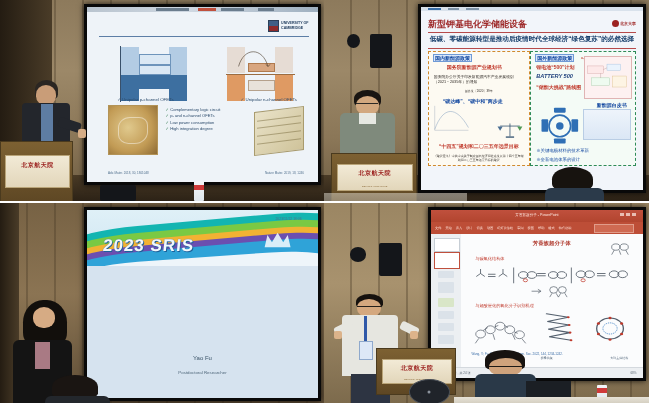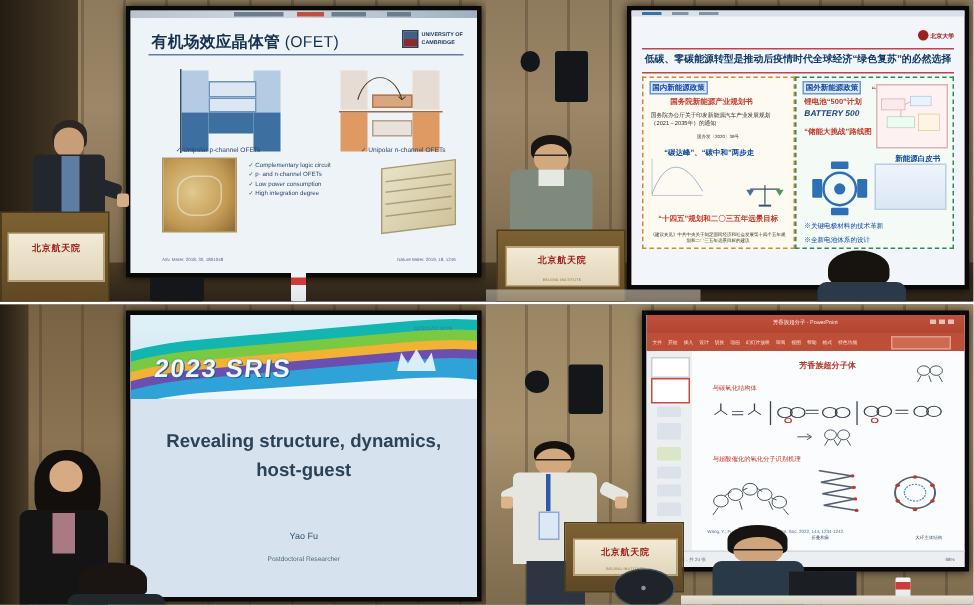--- a/index.html
+++ b/index.html
@@ -179,24 +179,20 @@
     <div class="screen-frame" style="left:26%;top:2%;width:73%;height:90%;">
       <div class="screen">
         <div class="ppt-bar">
           <div class="chip" style="left:30%;width:14%;"></div>
           <div class="chip" style="left:48%;width:8%;background:#c0503d;"></div>
           <div class="chip" style="left:58%;width:10%;"></div>
           <div class="chip" style="left:74%;width:7%;"></div>
         </div>
 
         <div class="slide">
-          <div class="ofet-title">
-            <span>有机场效应晶体管</span>
-            <span class="en">(OFET)</span>
-          </div>
           <div class="camb">
             <span class="crest"></span>
             <span class="ctext">
               <div>UNIVERSITY OF</div>
               <div>CAMBRIDGE</div>
             </span>
           </div>
           <div class="rule" style="top:14%;"></div>
 
           <div class="dev" style="left:14%;top:20%;">
@@ -275,20 +271,21 @@
     <div class="floorstrip"></div>
 
     <div class="screen-frame" style="left:29%;top:2%;width:70%;height:94%;">
       <div class="screen">
         <div class="slide2">
           <div class="s2bar">
             <div class="c" style="left:3%;width:6%;background:#3b6fa8;"></div>
             <div class="c" style="left:12%;width:5%;"></div>
             <div class="c" style="left:20%;width:6%;"></div>
           </div>
+          <div class="s2-title">新型钾基电化学储能设备</div>
           <div class="pku">
             <span class="seal"></span>
             <span class="pt">北京大学</span>
           </div>
           <div class="s2-rule" style="top:13.5%;"></div>
           <div class="s2-sub">低碳、零碳能源转型是推动后疫情时代全球经济“绿色复苏”的必然选择</div>
           <div class="s2-rule" style="top:22.5%;"></div>
 
           <div class="pane pane-l">
             <div class="pane-h">国内新能源政策</div>
@@ -395,21 +392,20 @@
             <div class="crown">
               <svg viewBox="0 0 100 60" style="width:100%;height:100%;">
                 <path d="M4,58 L14,14 L30,40 L50,6 L70,40 L86,14 L96,58 Z" fill="#e8f4fb" opacity=".92"></path>
               </svg>
             </div>
             <div class="srisword">2023 SRIS</div>
             <div class="stamp">2023/11/22 16:06</div>
           </div>
 
           <div class="t3">
-            <div>Revealing structure, dynamics, host-guest</div>
           </div>
           <div class="t3b">Yao Fu</div>
           <div class="t3c">Postdoctoral Researcher</div>
         </div>
       </div>
     </div>
 
     <div class="person" style="left:2%;top:48%;width:26%;height:52%;">
       <div class="hair" style="left:20%;top:0;width:52%;height:46%;background:#120f0c;border-radius:46% 46% 32% 32%;"></div>
       <div class="head" style="left:31%;top:7%;width:27%;height:20%;background:#d6ab84;"></div>

